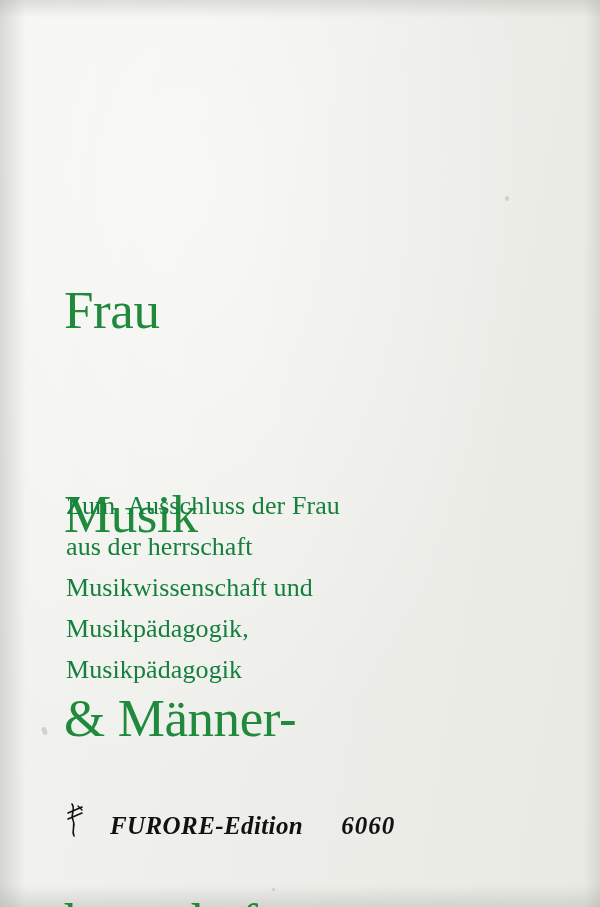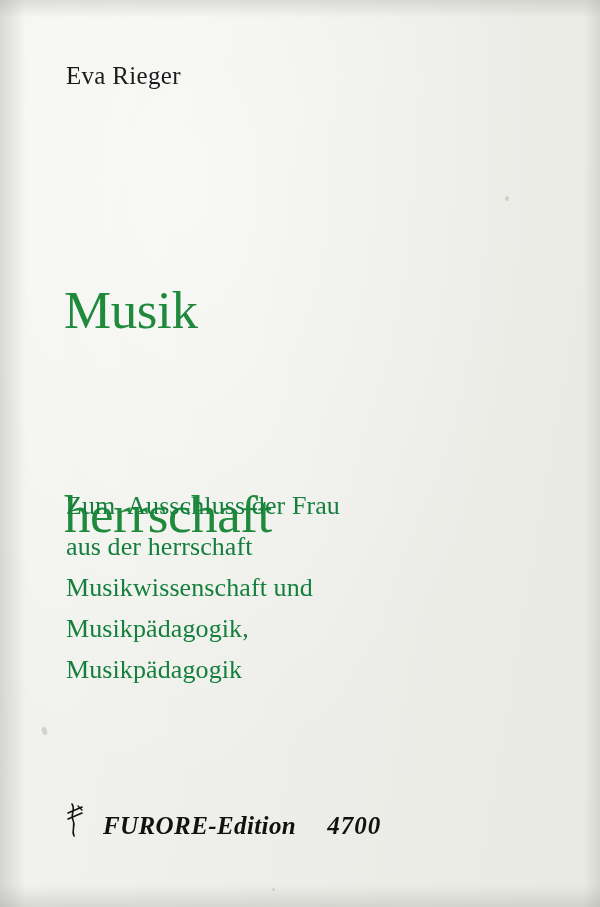--- a/index.html
+++ b/index.html
@@ -115,21 +115,21 @@
     letter-spacing: 0.1px;
   }
   .subtitle .sline { display: block; white-space: pre; }
 
   .publisher {
     position: absolute;
     left: 0;
     top: 800px;
     display: flex;
     align-items: flex-end;
-    gap: 17px;
+    gap: 24px;
   }
   .logo-mark {
     width: 20px;
     height: 40px;
     position: relative;
     flex: none;
   }
   .publisher-name {
     font-family: "Liberation Serif", serif;
     font-style: italic;
@@ -161,24 +161,25 @@
   <div class="edge-shade-top"></div>
   <div class="edge-shade-right"></div>
   <div class="edge-shade-bottom"></div>
 
   <div class="speck s1"></div>
   <div class="speck s2"></div>
   <div class="speck s3"></div>
 
   <div class="content">
 
-    <div class="author">Eva Rieger</div>
 
     <div class="main-title">
+      <span class="tline">Frau</span>
       <span class="tline">Musik</span>
+      <span class="tline">&amp; Männer-</span>
       <span class="tline">herrschaft</span>
     </div>
 
     <div class="subtitle">
       <span class="sline">Zum  Ausschluss der Frau</span>
       <span class="sline">aus der herrschaft</span>
       <span class="sline">Musikwissenschaft und</span>
       <span class="sline">Musikpädagogik,</span>
       <span class="sline">Musikpädagogik</span>
     </div>
@@ -186,17 +187,17 @@
     <div class="publisher">
       <span class="logo-mark">
         <svg width="20" height="40" viewBox="0 0 20 40" aria-hidden="true">
           <path d="M6 4 C10 10, 4 14, 7 20 C10 26, 5 30, 8 36" stroke="#111111" stroke-width="1.6" fill="none" stroke-linecap="round"></path>
           <path d="M2 13 L16 7" stroke="#111111" stroke-width="1.6" stroke-linecap="round"></path>
           <path d="M2 19 L16 13" stroke="#111111" stroke-width="1.6" stroke-linecap="round"></path>
           <path d="M12 6 L16 10" stroke="#111111" stroke-width="1.4" stroke-linecap="round"></path>
         </svg>
       </span>
       <span class="publisher-name">FURORE-Edition</span>
-      <span class="publisher-number">4700</span>
+      <span class="publisher-number">6060</span>
     </div>
 
   </div>
 </div>
 
 </body></html>

